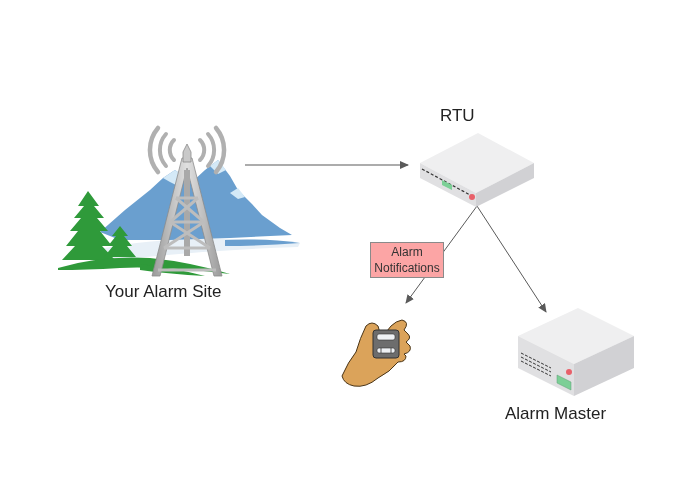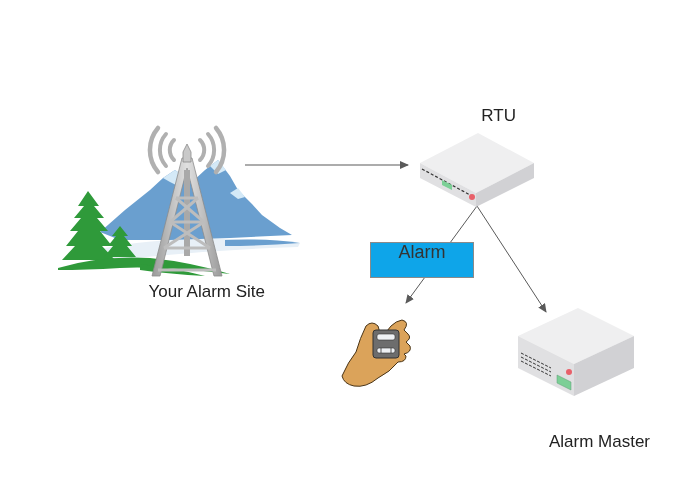--- a/index.html
+++ b/index.html
@@ -1,19 +1,19 @@
 <!DOCTYPE html>
 <html><head>
 <meta charset="utf-8">
 <style>
   html, body { margin: 0; padding: 0; background: #ffffff; }
   body { width: 700px; height: 500px; position: relative; overflow: hidden; font-family: "Liberation Sans", sans-serif; }
   #canvas { position: absolute; left: 0; top: 0; width: 700px; height: 500px; }
-  .node-label { position: absolute; color: #222222; font-size: 17px; text-align: right; line-height: 20px; white-space: nowrap; }
-  .edge-label { position: absolute; left: 370px; top: 242px; width: 104px; height: 36px; background: #0ea5e9; border: 1px solid #8a8a8a; font-size: 18px; line-height: 16px; color: #333333; text-align: center; box-sizing: border-box; padding-top: 1px; }
+  .node-label { position: absolute; color: #222222; font-size: 17px; text-align: left; line-height: 20px; white-space: nowrap; }
+  .edge-label { position: absolute; left: 370px; top: 242px; width: 74px; height: 36px; background: #fca5a5; border: 1px solid #8a8a8a; font-size: 12px; line-height: 16px; color: #333333; text-align: center; box-sizing: border-box; padding-top: 1px; }
   .edge-label span { display: block; }
 </style>
 </head>
 <body>
 
 <svg id="canvas" viewBox="0 0 700 500" xmlns="http://www.w3.org/2000/svg">
   <defs>
     <marker id="arrow" markerWidth="10" markerHeight="10" refX="8" refY="4" orient="auto" markerUnits="userSpaceOnUse">
       <path d="M0,0 L9,4 L0,8 Z" fill="#5a5a5a"></path>
     </marker>
@@ -100,17 +100,18 @@
     <line x1="521" y1="361" x2="551" y2="376" stroke="#333" stroke-width="1" stroke-dasharray="3,1.5"></line>
     <path d="M557,375 L571,382 L571,390 L557,383 Z" fill="#7ccf96" stroke="#5f9f74" stroke-width="0.5"></path>
     <circle cx="569" cy="372" r="3" fill="#e8606a"></circle>
   </g>
 </svg>
 
 <div class="node-label" style="left:105px; top:282px; width:160px;">Your Alarm Site</div>
 <div class="node-label" style="left:440px; top:106px; width:76px;">RTU</div>
 <div class="node-label" style="left:286px; top:398px; width:145px;">
 </div>
-<div class="node-label" style="left:505px; top:404px; width:145px;margin-top:28px;">Alarm Master</div>
+<div class="node-label" style="left:505px; top:404px; width:145px;">Alarm Master</div>
 
 <div class="edge-label">
   <span>Alarm</span>
+  <span>Notifications</span>
 </div>
 
 </body></html>

